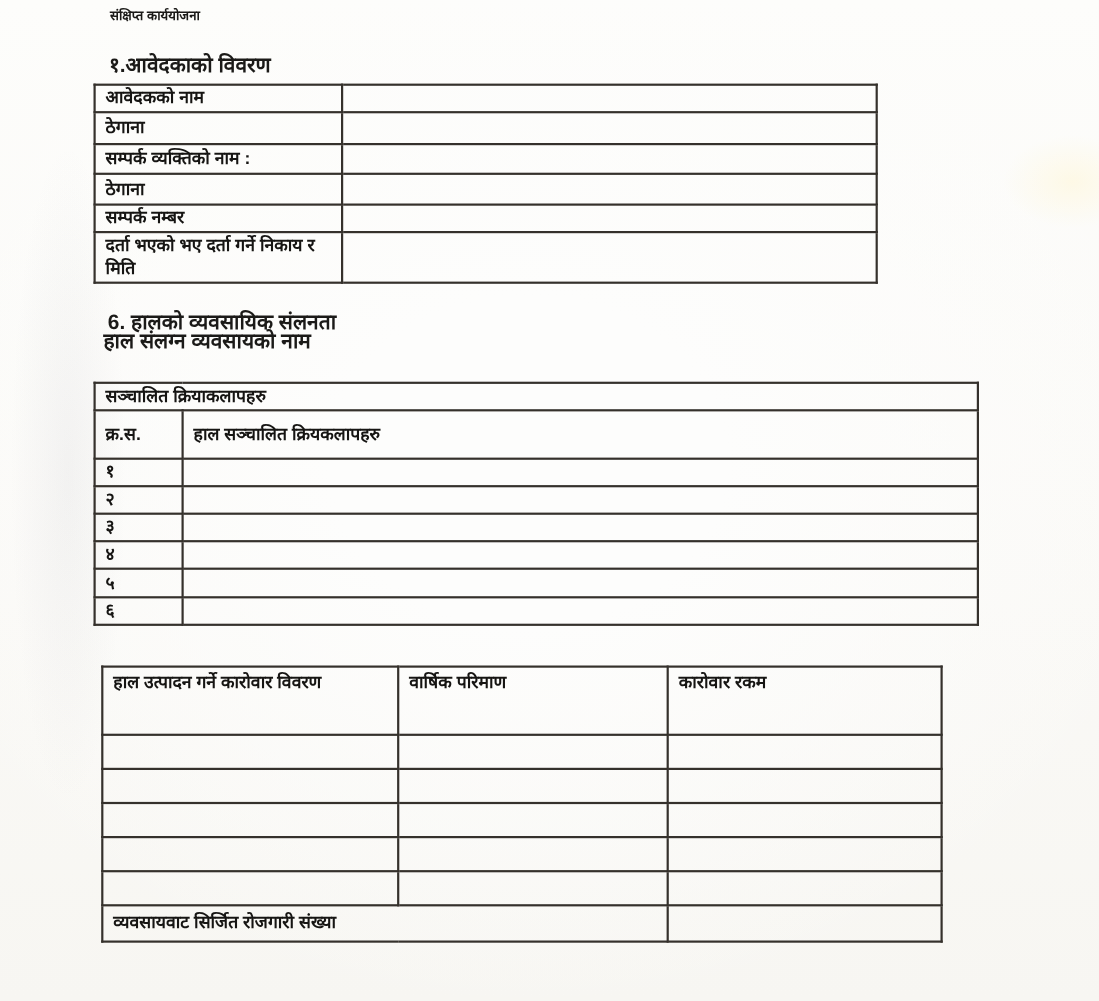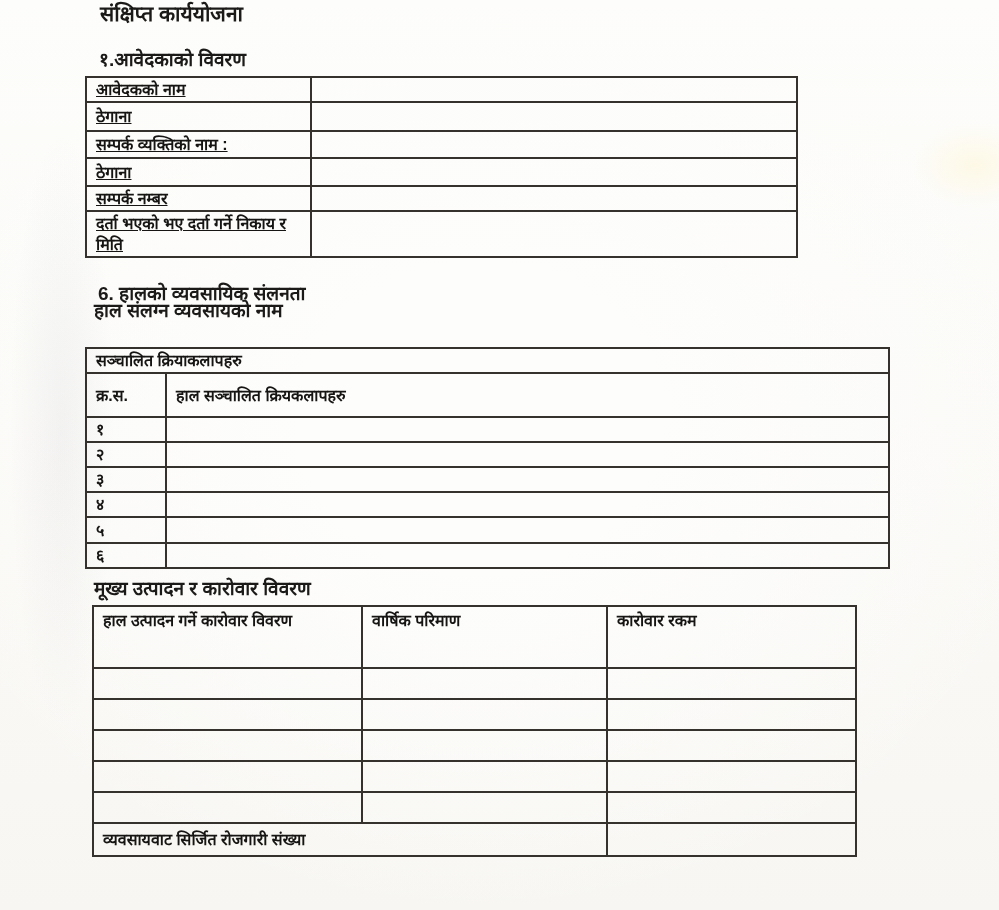--- a/index.html
+++ b/index.html
@@ -16,21 +16,21 @@
     color: #1b1a18;
     font-weight: 700;
     background:
       radial-gradient(ellipse 90px 60px at 975px 165px, rgba(255,246,214,0.55), rgba(255,246,214,0) 70%),
       radial-gradient(ellipse 70px 400px at 62px 430px, rgba(130,130,142,0.08), rgba(130,130,142,0) 75%),
       radial-gradient(ellipse 600px 500px at 480px 420px, #fdfdfc 30%, rgba(253,253,252,0) 100%),
       linear-gradient(180deg, #fdfdfb 0%, #faf9f6 60%, #f7f6f2 100%);
   }
   .doc-title {
     position: absolute; left: 100px; top: 3px;
-    font-size: 21px; line-height: 22px;
+    font-size: 12px; line-height: 22px;
   }
   .sec-heading { position: absolute; font-size: 19px; line-height: 21px; }
   #sec1-heading { left: 99px; top: 49px; }
   #sec2-heading { left: 98px; top: 283px; }
   #sec2-subheading { left: 94px; top: 300px; }
   #sec3-heading { left: 94px; top: 578px; }
 
   table {
     position: absolute;
     border-collapse: collapse;
@@ -39,21 +39,21 @@
     font-weight: 700;
     color: #161513;
   }
   td {
     border: 2px solid #35312c;
     padding: 1px 9px;
     vertical-align: middle;
     line-height: 21px;
     overflow: hidden;
   }
-  #table1 { left: 85px; top: 76px; width: 713px; text-decoration: underline; }
+  #table1 { left: 85px; top: 76px; width: 713px; }
   #table2 { left: 85px; top: 347px; width: 805px; }
   #table3 { left: 92px; top: 605px; width: 763px; }
   #table3 td.hdr { vertical-align: top; padding-top: 3px; }
 </style>
 </head>
 <body>
 
 <div class="page">
 
   <div class="doc-title">संक्षिप्त कार्ययोजना</div>
@@ -129,21 +129,20 @@
       <td>५</td>
       <td></td>
     </tr>
     <tr style="height:25px">
       <td>६</td>
       <td></td>
     </tr>
   </tbody>
     </table>
 
-  <div class="sec-heading" id="sec3-heading">मूख्य उत्पादन र कारोवार विवरण</div>
 
   <table id="table3">
     <colgroup>
         <col style="width:269px">
         <col style="width:245px">
         <col style="width:249px">
       </colgroup>
     <tbody>
         <tr style="height:62px">
       <td class="hdr">हाल उत्पादन गर्ने कारोवार विवरण</td>

